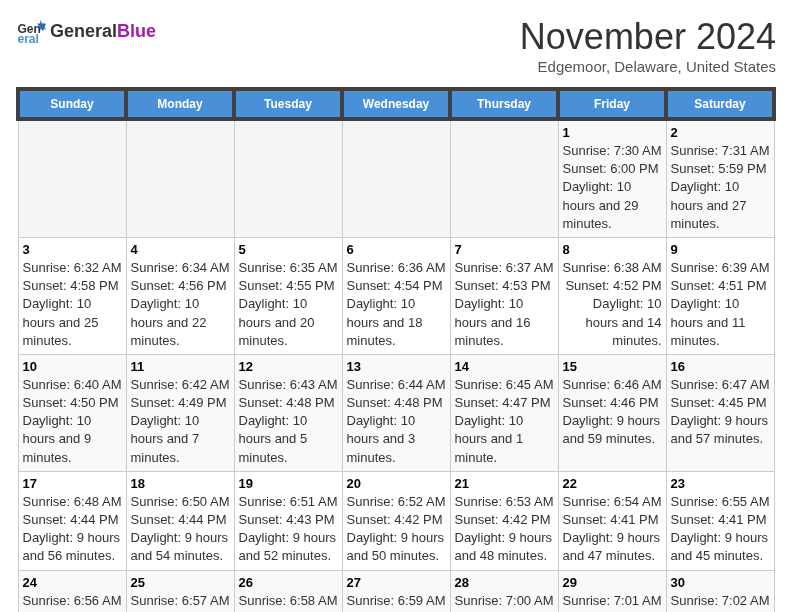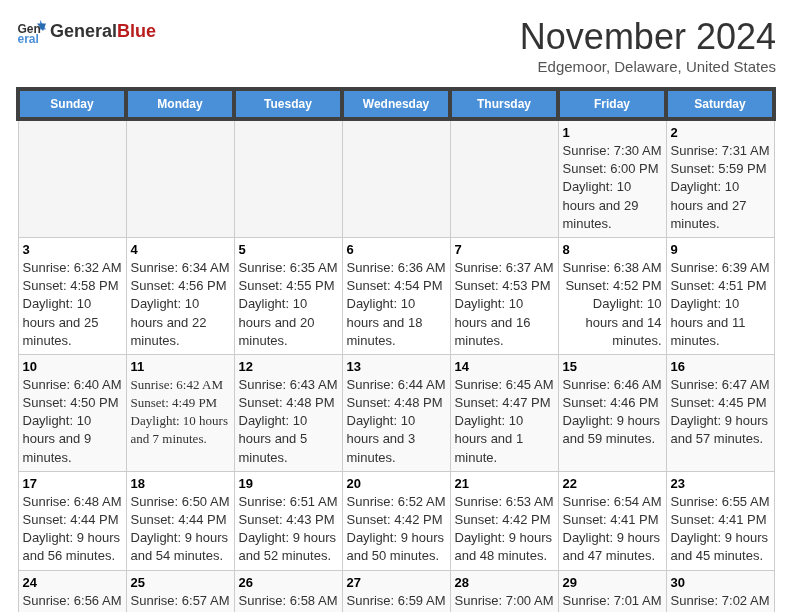--- a/index.html
+++ b/index.html
@@ -22,21 +22,21 @@
       gap: 4px;
     }
     .logo-text-general {
       font-size: 18px;
       font-weight: bold;
       color: #333;
     }
     .logo-text-blue {
       font-size: 18px;
       font-weight: bold;
-      color: #b91c1c;
+      color: #a21caf;
     }
     .logo-icon {
       width: 30px;
       height: 30px;
     }
     .title-area {
       text-align: right;
     }
     .month-title {
       font-size: 36px;
@@ -186,21 +186,21 @@
       </tr>
       <tr>
         <td>
           <div class="day-num">10</div>
           <div class="day-info" style="white-space: pre-line;">Sunrise: 6:40 AM
 Sunset: 4:50 PM
 Daylight: 10 hours and 9 minutes.</div>
         </td>
         <td>
           <div class="day-num">11</div>
-          <div class="day-info" style="white-space: pre-line; font-family: Liberation Serif, serif;">Sunrise: 6:42 AM
+          <div class="day-info" style="white-space: pre-line;">Sunrise: 6:42 AM
 Sunset: 4:49 PM
 Daylight: 10 hours and 7 minutes.</div>
         </td>
         <td>
           <div class="day-num">12</div>
           <div class="day-info" style="white-space: pre-line;">Sunrise: 6:43 AM
 Sunset: 4:48 PM
 Daylight: 10 hours and 5 minutes.</div>
         </td>
         <td>

